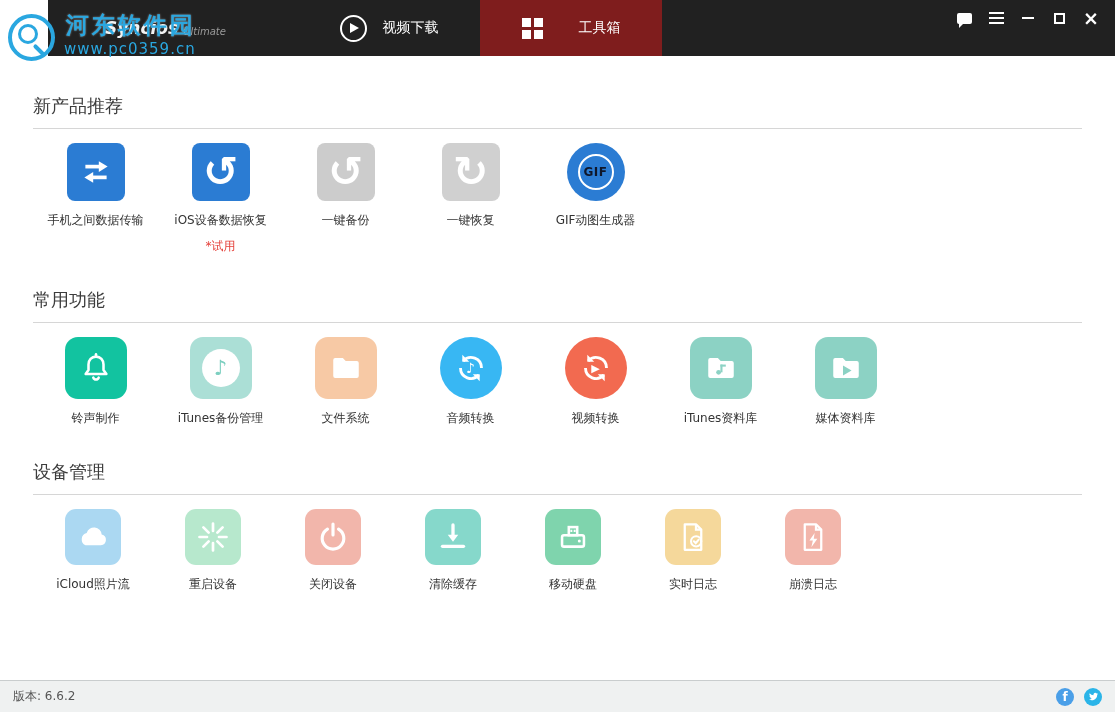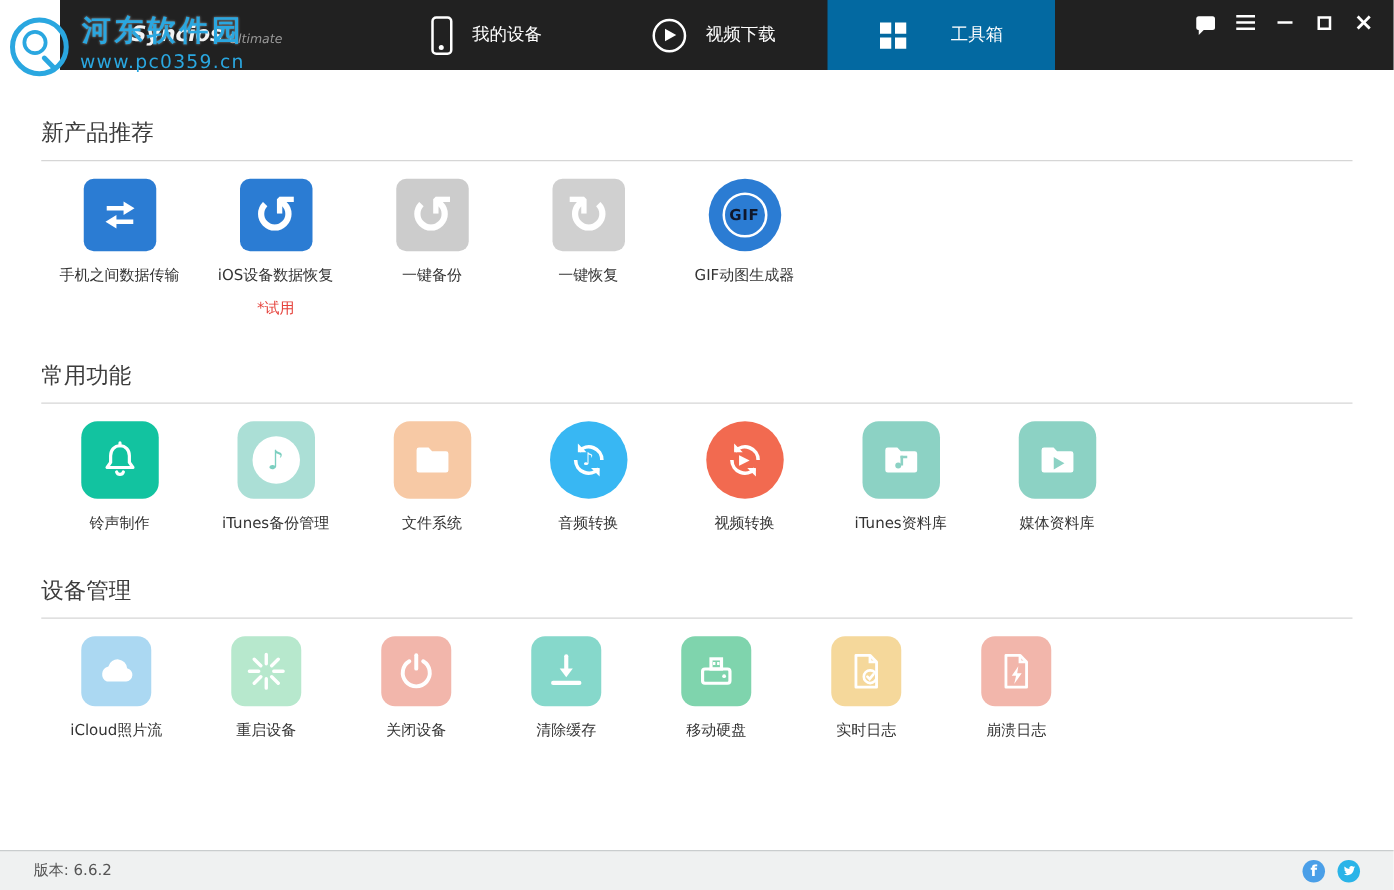--- a/index.html
+++ b/index.html
@@ -12,21 +12,21 @@
 
   
   .topbar { height:56px; background:#212121; display:flex; align-items:stretch; color:#fff;margin-left:48px; }
   .logo-area { width:250px; display:flex; align-items:center; padding-left:57px; }
   .app-name { font-size:17px; font-weight:bold; font-style:italic; color:#f2f2f2; }
   .app-edition { font-size:10px; font-style:italic; color:#9a9a9a; margin-left:5px; margin-top:6px; }
 
   .tabs { display:flex; align-items:stretch; }
   .tab { width:182px; display:flex; align-items:center; justify-content:center; gap:16px;
          font-size:14px; color:#fff; cursor:pointer; }
-  .tab.active { background:#0369a1;gap:36px; }
+  .tab.active { background:#7f1d1d;gap:36px; }
 
   .phone-icon { width:17px; height:31px; border:2px solid #fff; border-radius:4px; position:relative; }
   .phone-icon::after { content:""; position:absolute; bottom:2px; left:50%; transform:translateX(-50%);
                        width:4px; height:4px; background:#fff; border-radius:50%; }
   .play-icon { width:27px; height:27px; border:2px solid #fff; border-radius:50%;
                display:flex; align-items:center; justify-content:center; }
   .play-icon i { display:block; width:0; height:0; border-left:9px solid #fff;
                  border-top:5.5px solid transparent; border-bottom:5.5px solid transparent; margin-left:3px; }
   .grid-icon { display:grid; grid-template-columns:9px 9px; grid-template-rows:9px 9px; gap:3px; }
   .grid-icon b { background:#fff; display:block; }
@@ -77,21 +77,21 @@
               display:flex; align-items:center; justify-content:center;
               color:#0f172a; font-size:12px; font-weight:bold; letter-spacing:.5px; }
   .note-circle { width:38px; height:38px; background:#fff; border-radius:50%;
                  display:flex; align-items:center; justify-content:center;
                  color:#7ccfc0; font-size:21px; font-weight:bold; }
   .center-glyph { position:absolute; top:50%; left:50%; transform:translate(-50%,-50%);
                   color:#fff; font-size:14px; font-weight:bold; }
 
   
   .footer { position:absolute; left:0; right:0; bottom:0; height:32px; background:#eff1f1;
-            border-top:1px solid #c9cdce; display:flex; align-items:center; padding:0 27px;
+            border-top:1px solid #c9cdce; display:flex; align-items:center; padding:0 13px;
             font-size:12px; color:#555; }
   .socials { margin-left:auto; display:flex; gap:10px; align-items:center; }
   .soc { width:18px; height:18px; border-radius:50%; display:flex; align-items:center;
          justify-content:center; color:#fff; font-size:12px; font-weight:bold; cursor:pointer; }
   .soc svg { width:11px; height:11px; display:block; }
 
   .defs-holder { position:absolute; width:0; height:0; overflow:hidden; }
 </style>
 </head>
 <body>
@@ -166,24 +166,20 @@
   </defs>
 </svg>
 
 <div class="topbar">
   <div class="logo-area">
     <span class="app-name">Syncios</span>
     <span class="app-edition">Ultimate</span>
   </div>
 
   <div class="tabs">
-    <div class="tab">
-      <span class="phone-icon"></span>
-      <span>我的设备</span>
-    </div>
     <div class="tab">
       <span class="play-icon">
           <i></i>
         </span>
       <span>视频下载</span>
     </div>
     <div class="tab active">
       <span class="grid-icon">
           <b></b>
           <b></b>

